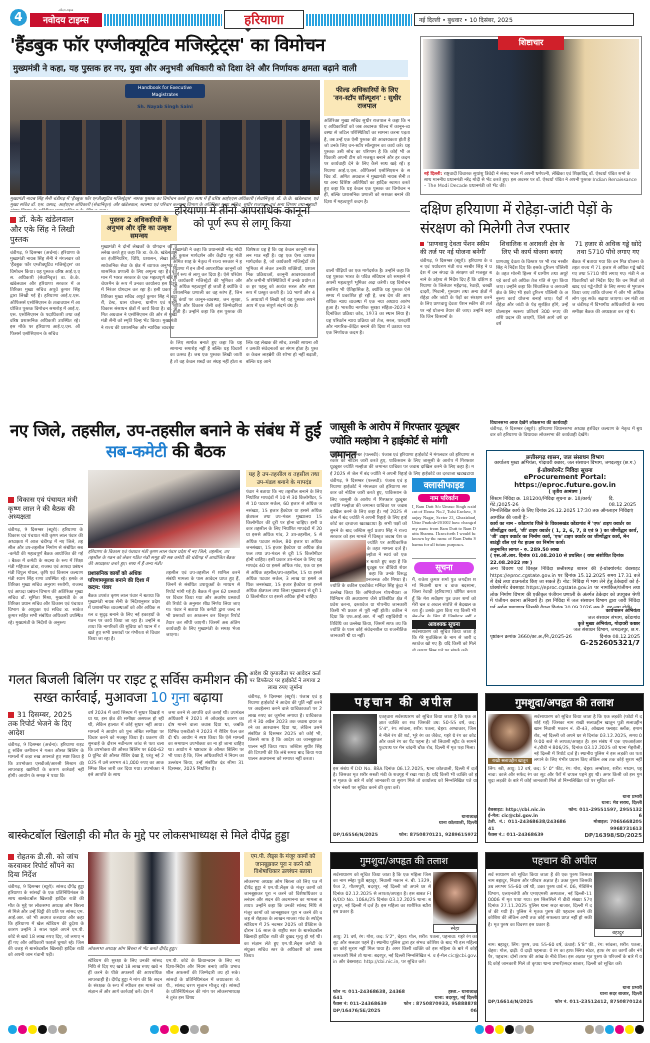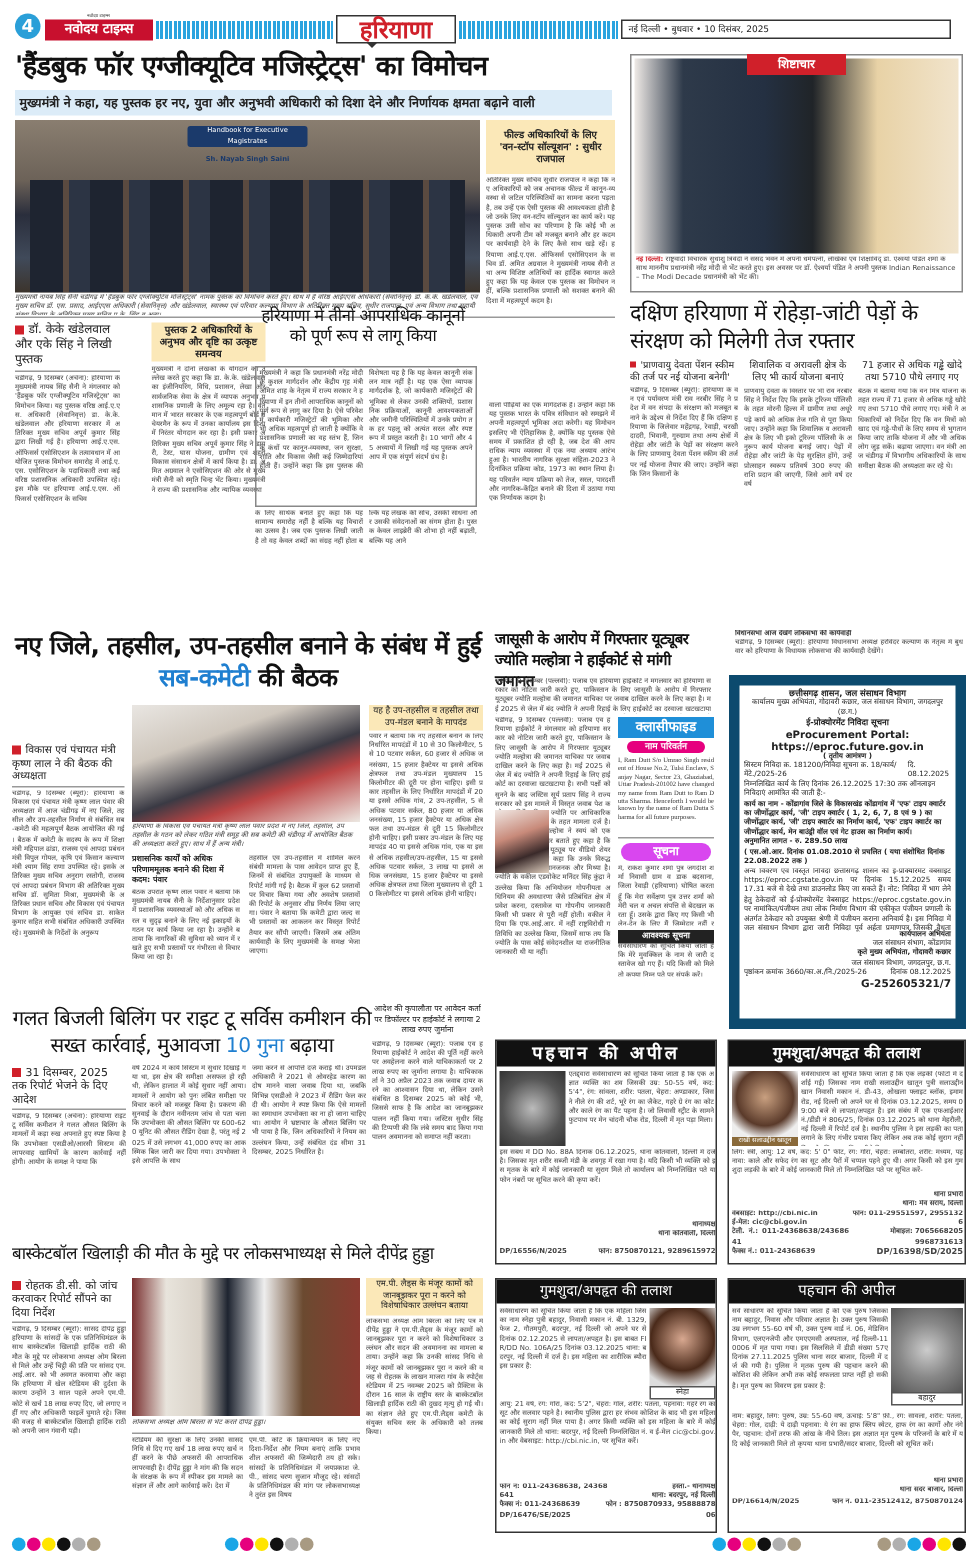--- a/index.html
+++ b/index.html
@@ -18,21 +18,21 @@
 .rule{background:#999}
 </style>
 </head>
 <body>
 
 <div class="abs" style="left:0;top:0;width:650px;height:34px">
   <div class="abs" style="left:10px;top:9px;width:17px;height:17px;border-radius:50%;background:#2a9fd8;color:#fff;font-size:12px;font-weight:bold;text-align:center;line-height:17px">4</div>
   <div class="abs" style="left:30px;top:13px;width:72px;height:14px;background:#c8102e;color:#fff;font-size:9px;font-weight:bold;line-height:14px;text-align:center">नवोदय टाइम्स</div>
   <div class="abs" style="left:58px;top:8px;font-size:3px;color:#333">नवोदय टाइम्स</div>
   <div class="abs" style="left:104px;top:14px;width:118px;height:12px;background:repeating-linear-gradient(90deg,#2aa3df 0 2px,#fff 2px 3px)"></div>
-  <div class="abs" style="left:224px;top:10px;width:80px;height:19px;border:1px solid #333;background:#fff;color:#d0202a;font-size:16px;font-weight:bold;text-align:center;line-height:17px">हरियाणा</div>
+  <div class="abs" style="left:224px;top:10px;width:80px;height:19px;border:1px solid #333;background:#fff;color:#d0202a;font-size:13px;font-weight:bold;text-align:center;line-height:17px">हरियाणा</div>
   <div class="abs" style="left:244px;top:28px;width:0;height:0;border-left:4px solid transparent;border-right:4px solid transparent;border-top:4px solid #333"></div>
   <div class="abs" style="left:306px;top:14px;width:106px;height:12px;background:repeating-linear-gradient(90deg,#2aa3df 0 2px,#fff 2px 3px)"></div>
   <div class="abs" style="left:414px;top:13px;width:220px;height:13px;border:1px solid #333;font-size:6px;line-height:11px;padding-left:4px;color:#222">नई दिल्ली • बुधवार • 10 दिसंबर, 2025</div>
 </div>
 
 <div class="abs hd" style="left:10px;top:35px;width:320px;font-size:18px">'हैंडबुक फॉर एग्जीक्यूटिव मजिस्ट्रेट्स' का विमोचन</div>
 <div class="abs" style="left:10px;top:60px;width:398px;height:17px;background:#dcecf8;font-size:8.4px;line-height:17px;font-weight:bold;padding-left:3px;white-space:nowrap;overflow:hidden">मुख्यमंत्री ने कहा, यह पुस्तक हर नए, युवा और अनुभवी अधिकारी को दिशा देने और निर्णायक क्षमता बढ़ाने वाली</div>
 <div class="abs photo" style="left:10px;top:80px;width:310px;height:115px;background:linear-gradient(180deg,#8a7e70 0,#6c6258 35%,#2a2e3c 55%,#404a5a 80%,#3c342c 100%)">
   <div class="abs" style="left:115px;top:4px;width:80px;height:14px;background:#1b3a6b;color:#fff;font-size:4.5px;text-align:center;line-height:7px;border-radius:2px">Handbook for Executive Magistrates</div>
   <div class="abs" style="left:120px;top:24px;width:70px;color:#1b3a6b;font-size:4.5px;font-weight:bold;text-align:center">Sh. Nayab Singh Saini</div>
@@ -149,21 +149,21 @@
   <div class="txt" style="height:40px">मैं, राकेश कुमार शर्मा पुत्र जगदीश शर्मा निवासी ग्राम व डाक बदसाना, जिला रेवाड़ी (हरियाणा) घोषित करता हूँ कि मेरा सर्वेक्षण पुत्र उत्तर शर्मा को मेरी चल व अचल संपत्ति से बेदखल करता हूँ। उसके द्वारा किए गए किसी भी लेन-देन के लिए मैं जिम्मेदार नहीं रहूंगा।</div>
   <div style="margin-top:3px;background:#222;color:#fff;font-size:5.5px;font-weight:bold;text-align:center;line-height:9px">आवश्यक सूचना</div>
   <div class="txt" style="height:22px">सर्वसाधारण को सूचित किया जाता है कि मेरे मुवक्किल के नाम से जारी दस्तावेज खो गए हैं। यदि किसी को मिले तो कृपया निम्न पते पर संपर्क करें।</div>
 </div>
 
 <div class="abs" style="left:490px;top:420px;width:152px">
   <div class="txt" style="font-weight:bold;color:#333">विधानसभा आज देखेंगे लोकसभा की कार्यवाही</div>
   <div class="txt">चंडीगढ़, 9 दिसम्बर (ब्यूरो): हरियाणा विधानसभा अध्यक्ष हरविंदर कल्याण के नेतृत्व में बुधवार को हरियाणा के विधायक लोकसभा की कार्यवाही देखेंगे।</div>
 </div>
 
-<div class="abs" style="left:486px;top:450px;width:158px;height:236px;border:7px solid #0c4a6e;padding:3px;font-size:4.8px;line-height:6.4px;color:#222">
+<div class="abs" style="left:486px;top:450px;width:158px;height:236px;border:1px solid #0c4a6e;padding:3px;font-size:4.8px;line-height:6.4px;color:#222">
   <div style="text-align:center;font-weight:bold;font-size:5.6px">छत्तीसगढ़ शासन, जल संसाधन विभाग</div>
   <div style="text-align:center">कार्यालय मुख्य अभियंता, गोदावरी कछार, जल संसाधन विभाग, जगदलपुर (छ.ग.)</div>
   <div style="text-align:center;font-weight:bold;font-size:5.6px">ई-प्रोक्योरमेंट निविदा सूचना</div>
   <div style="text-align:center;font-weight:bold;font-size:6.8px;line-height:8px">eProcurement Portal:</div>
   <div style="text-align:center;font-weight:bold;font-size:6.8px;line-height:8px">https://eproc.future.gov.in</div>
   <div style="text-align:center;font-weight:bold">( तृतीय आमंत्रण )</div>
   <div style="display:flex;justify-content:space-between">
       <span>सिस्टम निविदा क्र. 181200/निविदा सूचना क्र. 18/कार्य/मेंटे./2025-26</span>
       <span>दि. 08.12.2025</span>
     </div>

